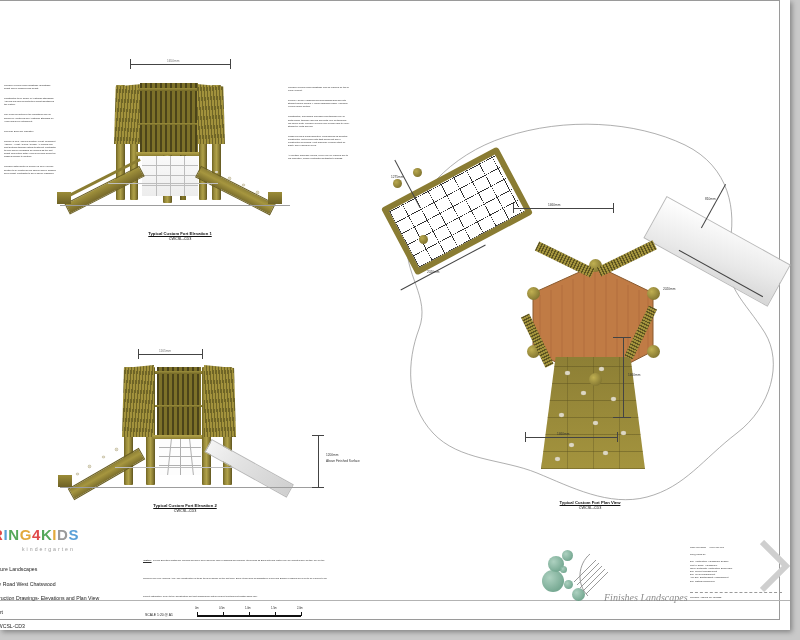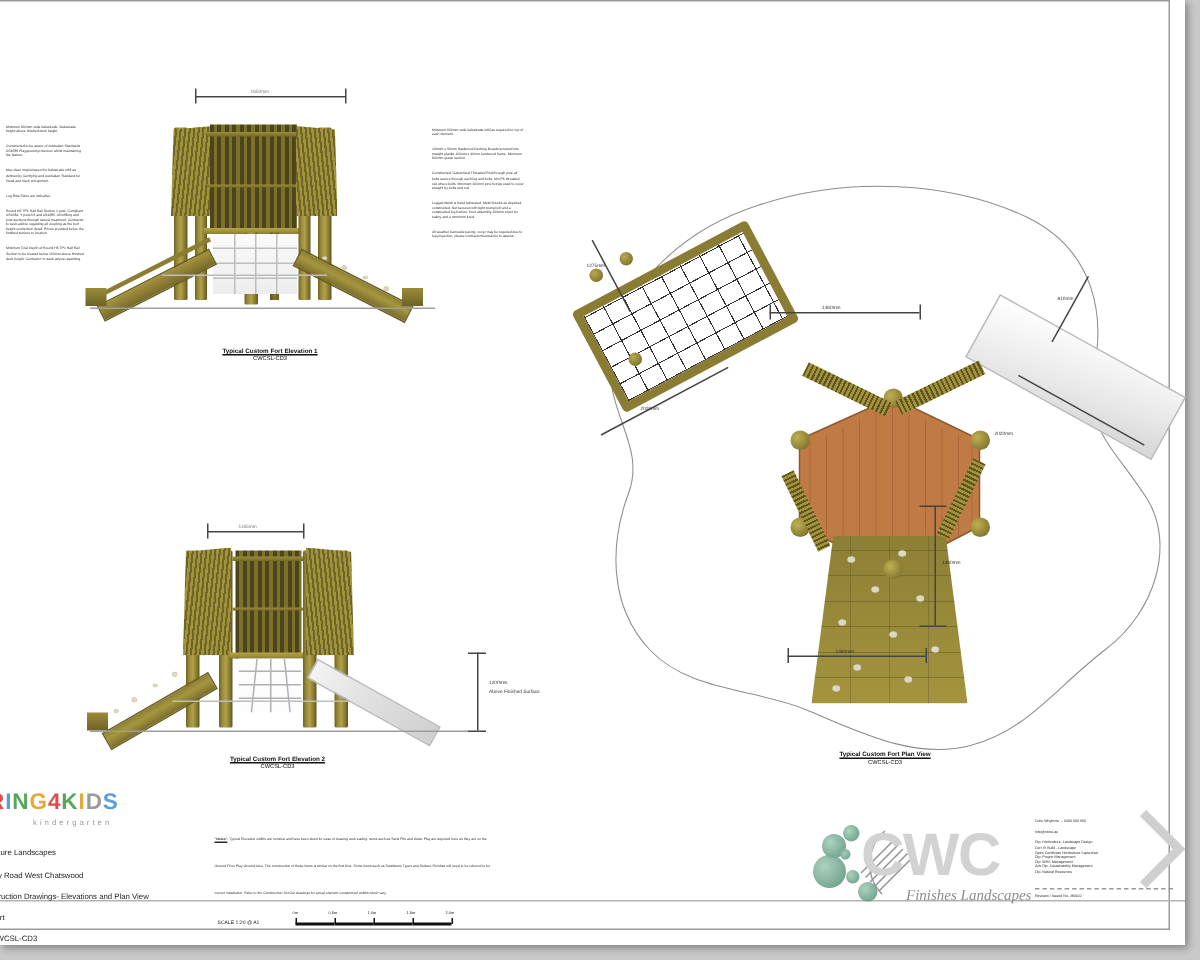--- a/index.html
+++ b/index.html
@@ -375,21 +375,20 @@
     <svg width="60" height="58" style="position:absolute;left:30px;top:8px;">
       <g stroke="#8f8f8f" stroke-width="0.9" fill="none">
         <path d="M4,34 L26,12"></path>
           <path d="M7,37 L29,15"></path>
           <path d="M10,40 L32,18"></path>
         <path d="M13,43 L35,21"></path>
           <path d="M16,46 L38,24"></path>
         <path d="M20,6 C8,16 6,36 18,48"></path>
       </g>
     </svg>
-    <div class="cwc" style="left:34px;top:8px;">CWC</div>
     <div class="cwcsig" style="left:64px;top:52px;">Finishes Landscapes</div>
   </div>
 
   <div class="contact" style="left:690px;top:546px;width:90px;">
     <div>
       <span>Colin Whybrow</span>
       &nbsp;–&nbsp;<span>0400 000 000</span>
     </div>
     <div style="height:4px;"></div>
     <div>info@cwcsl.au</div>

